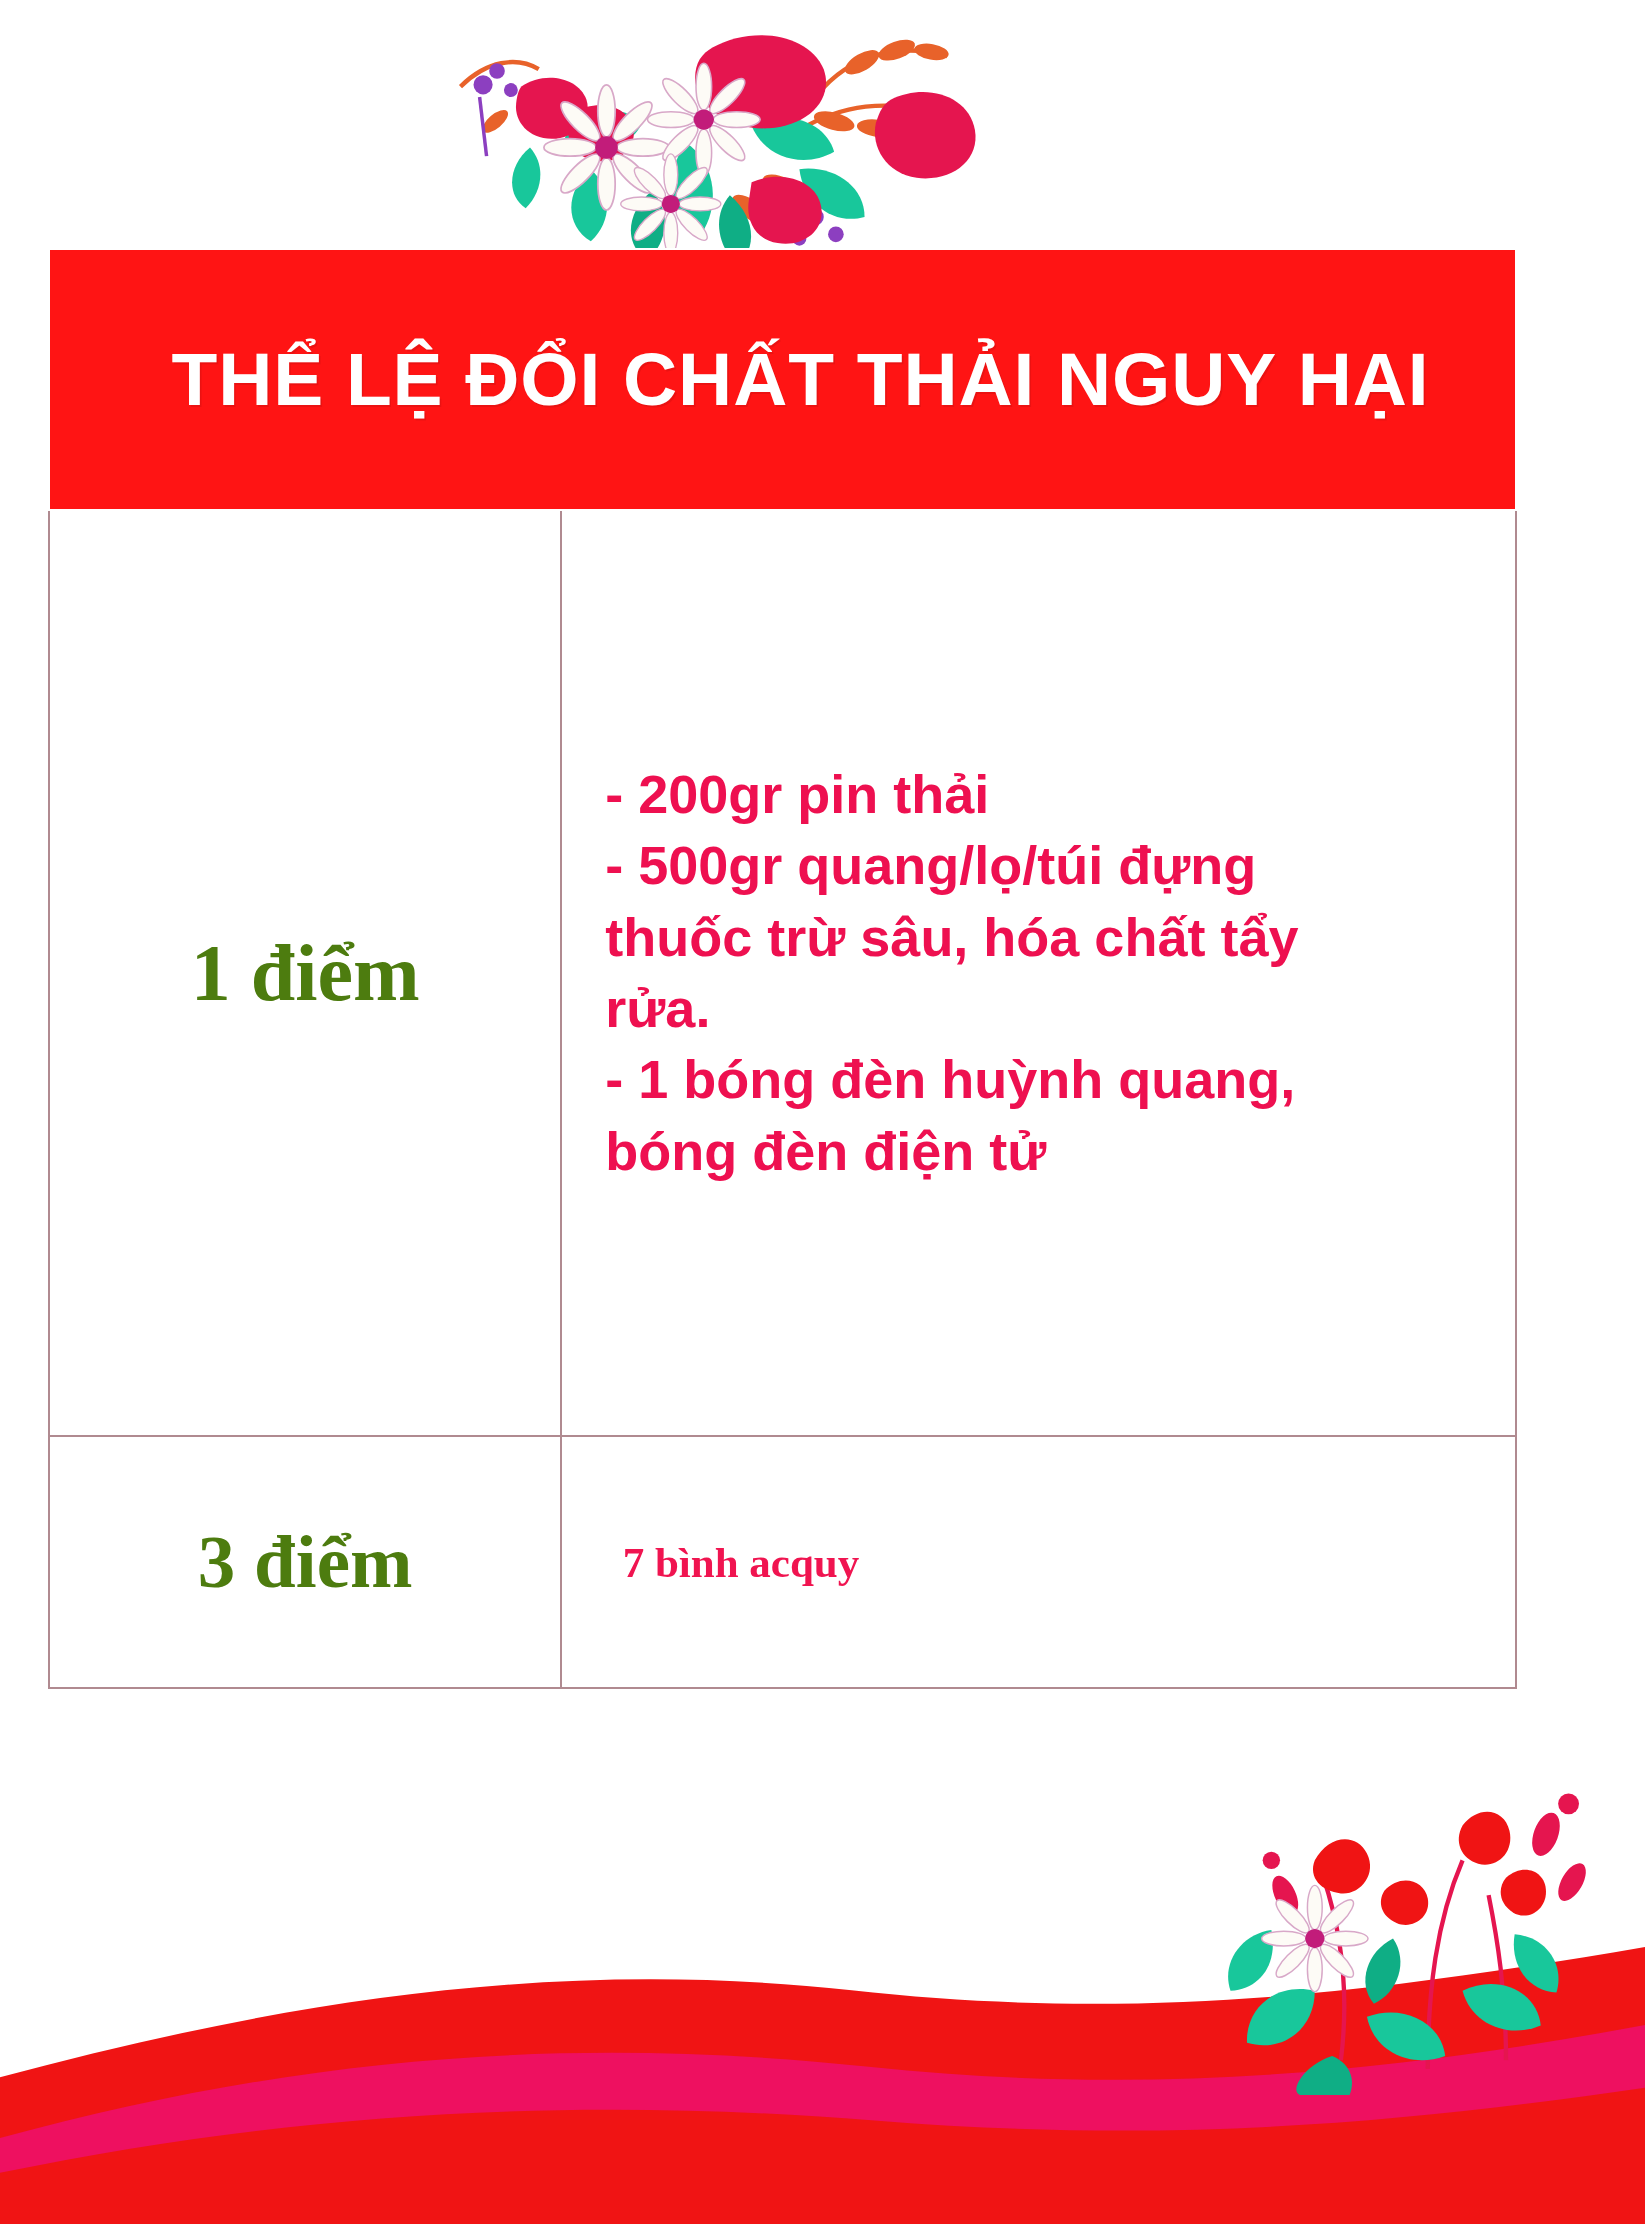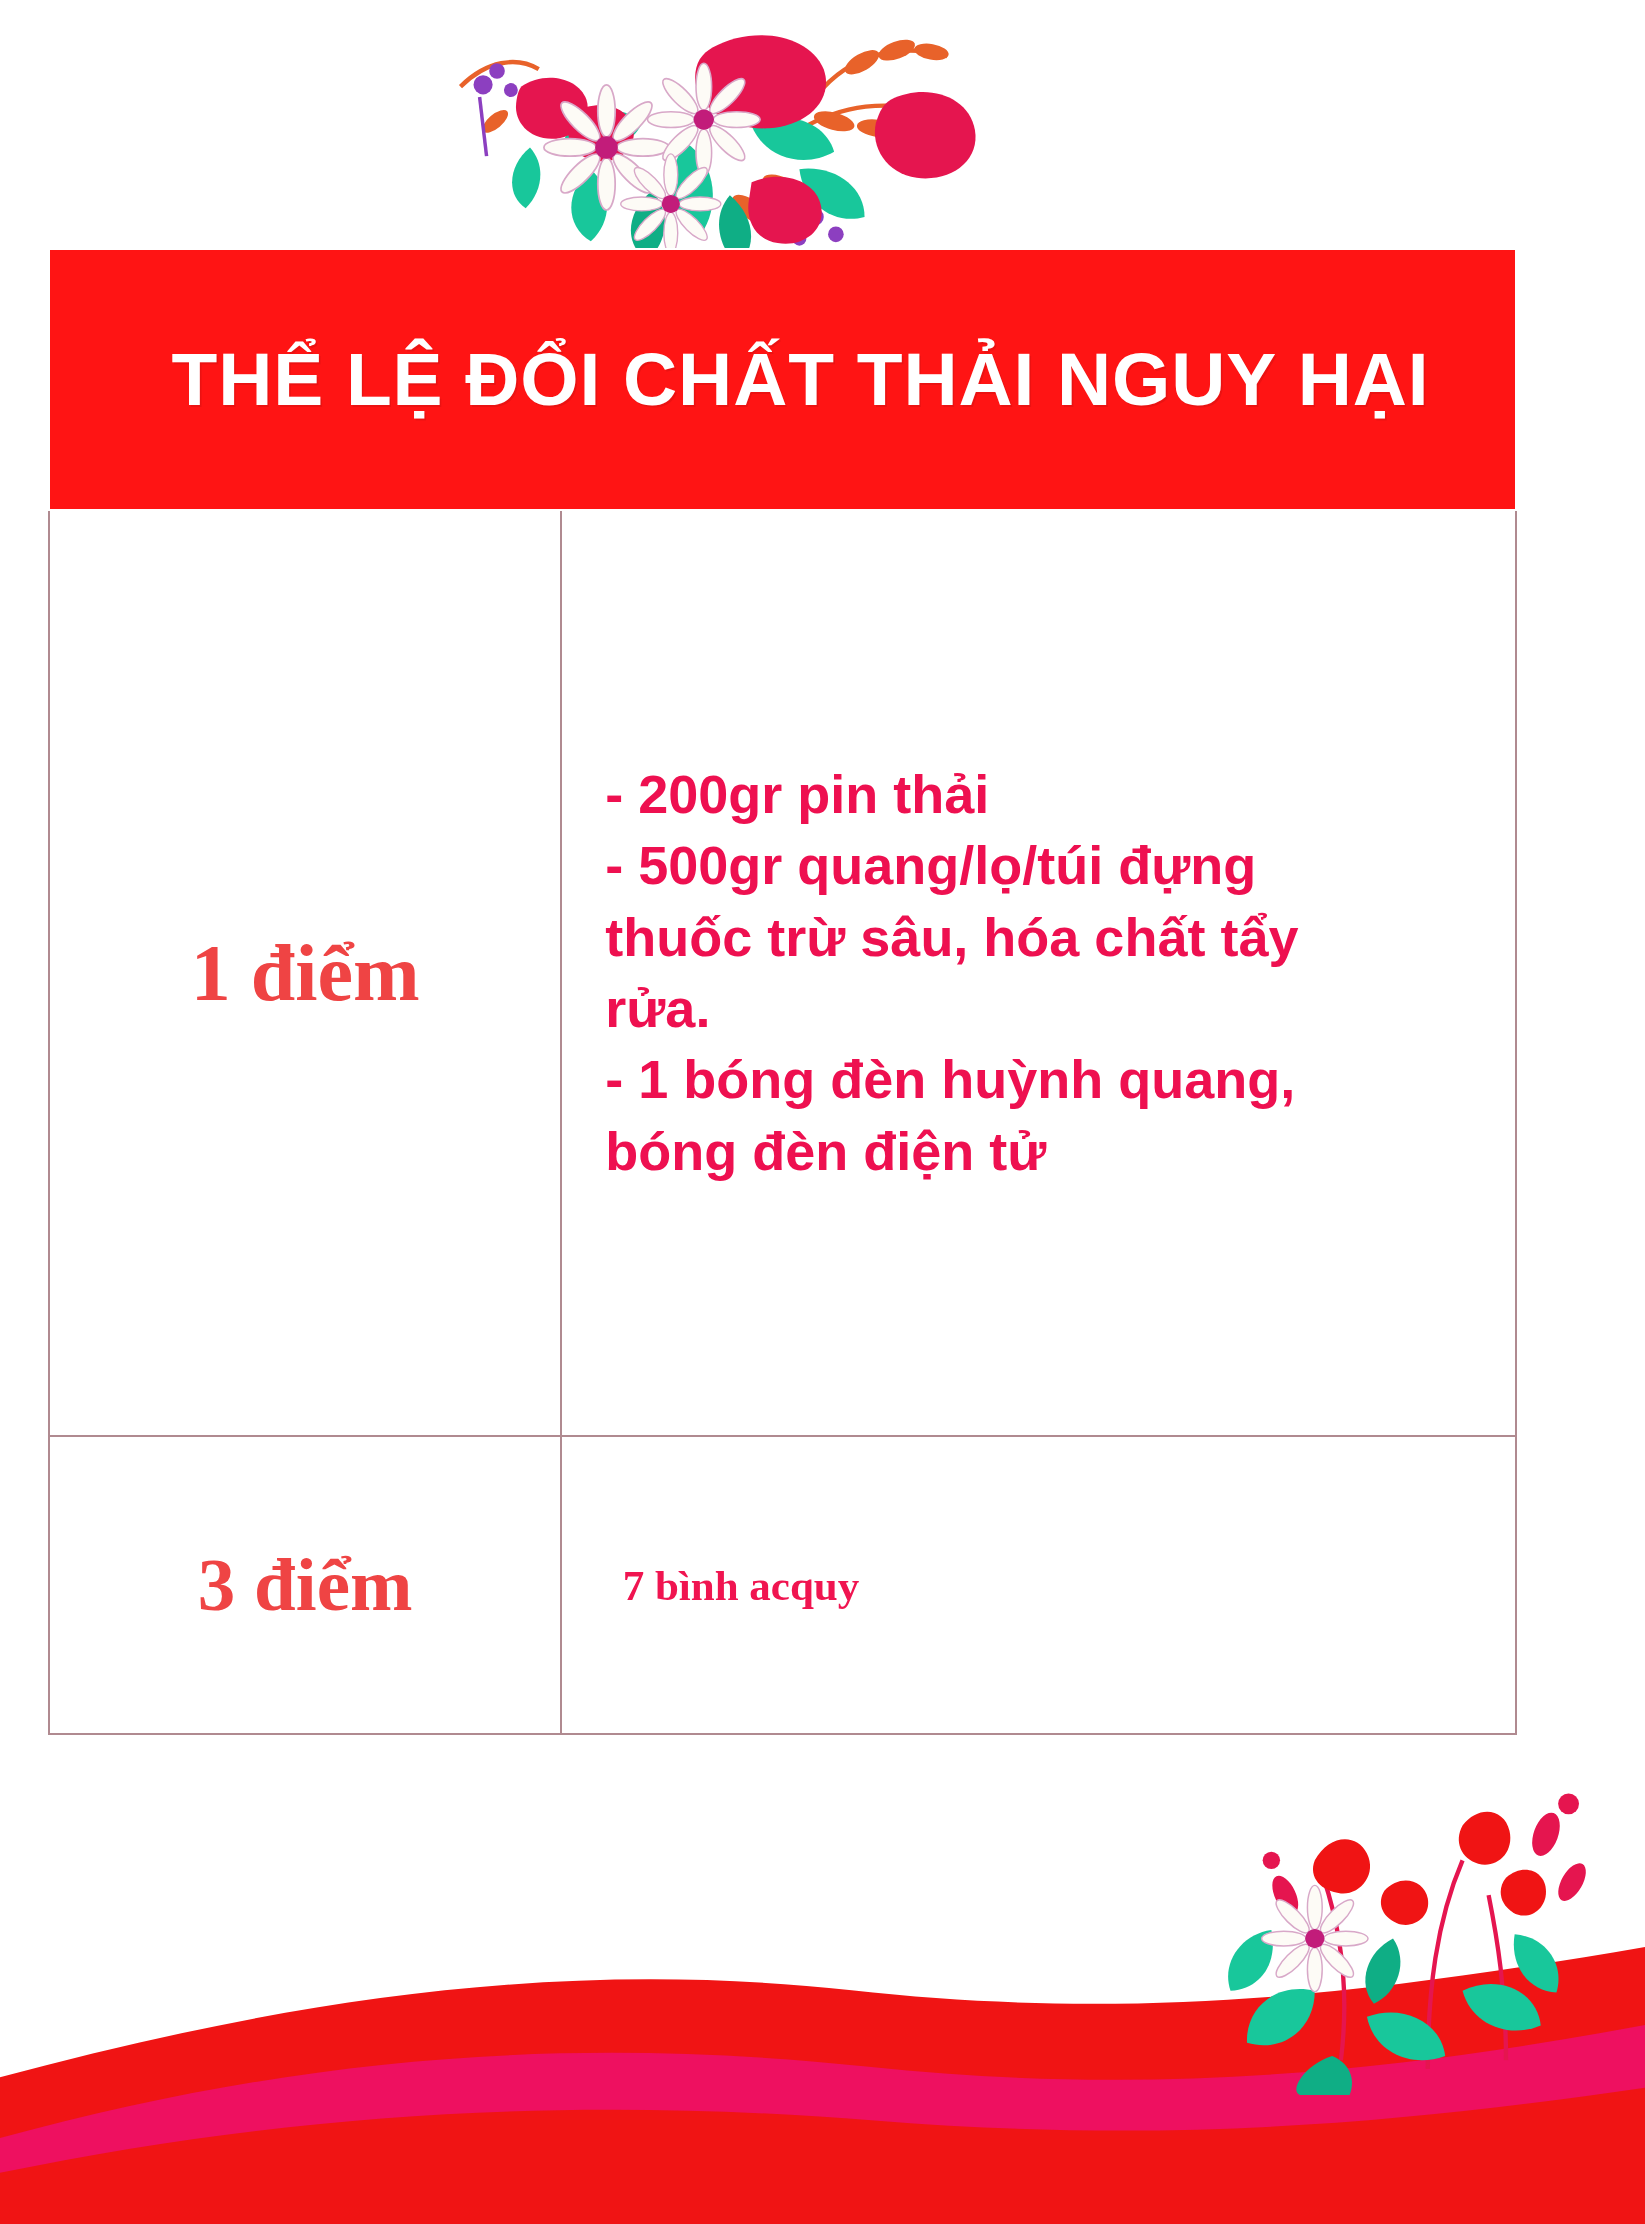--- a/index.html
+++ b/index.html
@@ -78,24 +78,24 @@
   }
   .col-points {
     width: 513px;
     text-align: center;
   }
   .col-desc {
     width: 956px;
     padding: 35px 43px;
   }
   .row-1 .col-points, .row-1 .col-desc { height: 926px; margin-left: 48px; }
-  .row-2 .col-points, .row-2 .col-desc { height: 298px; }
+  .row-2 .col-points, .row-2 .col-desc { height: 252px; }
 
   .points-label {
-    color: #ef4444;
+    color: #4d7c0f;
     font-size: 80px;
     font-weight: bold;
     font-family: "Liberation Serif", serif;
     line-height: 1.1;
   }
   .points-label.small {
     font-size: 75px;
   }
 
   .desc-list {

